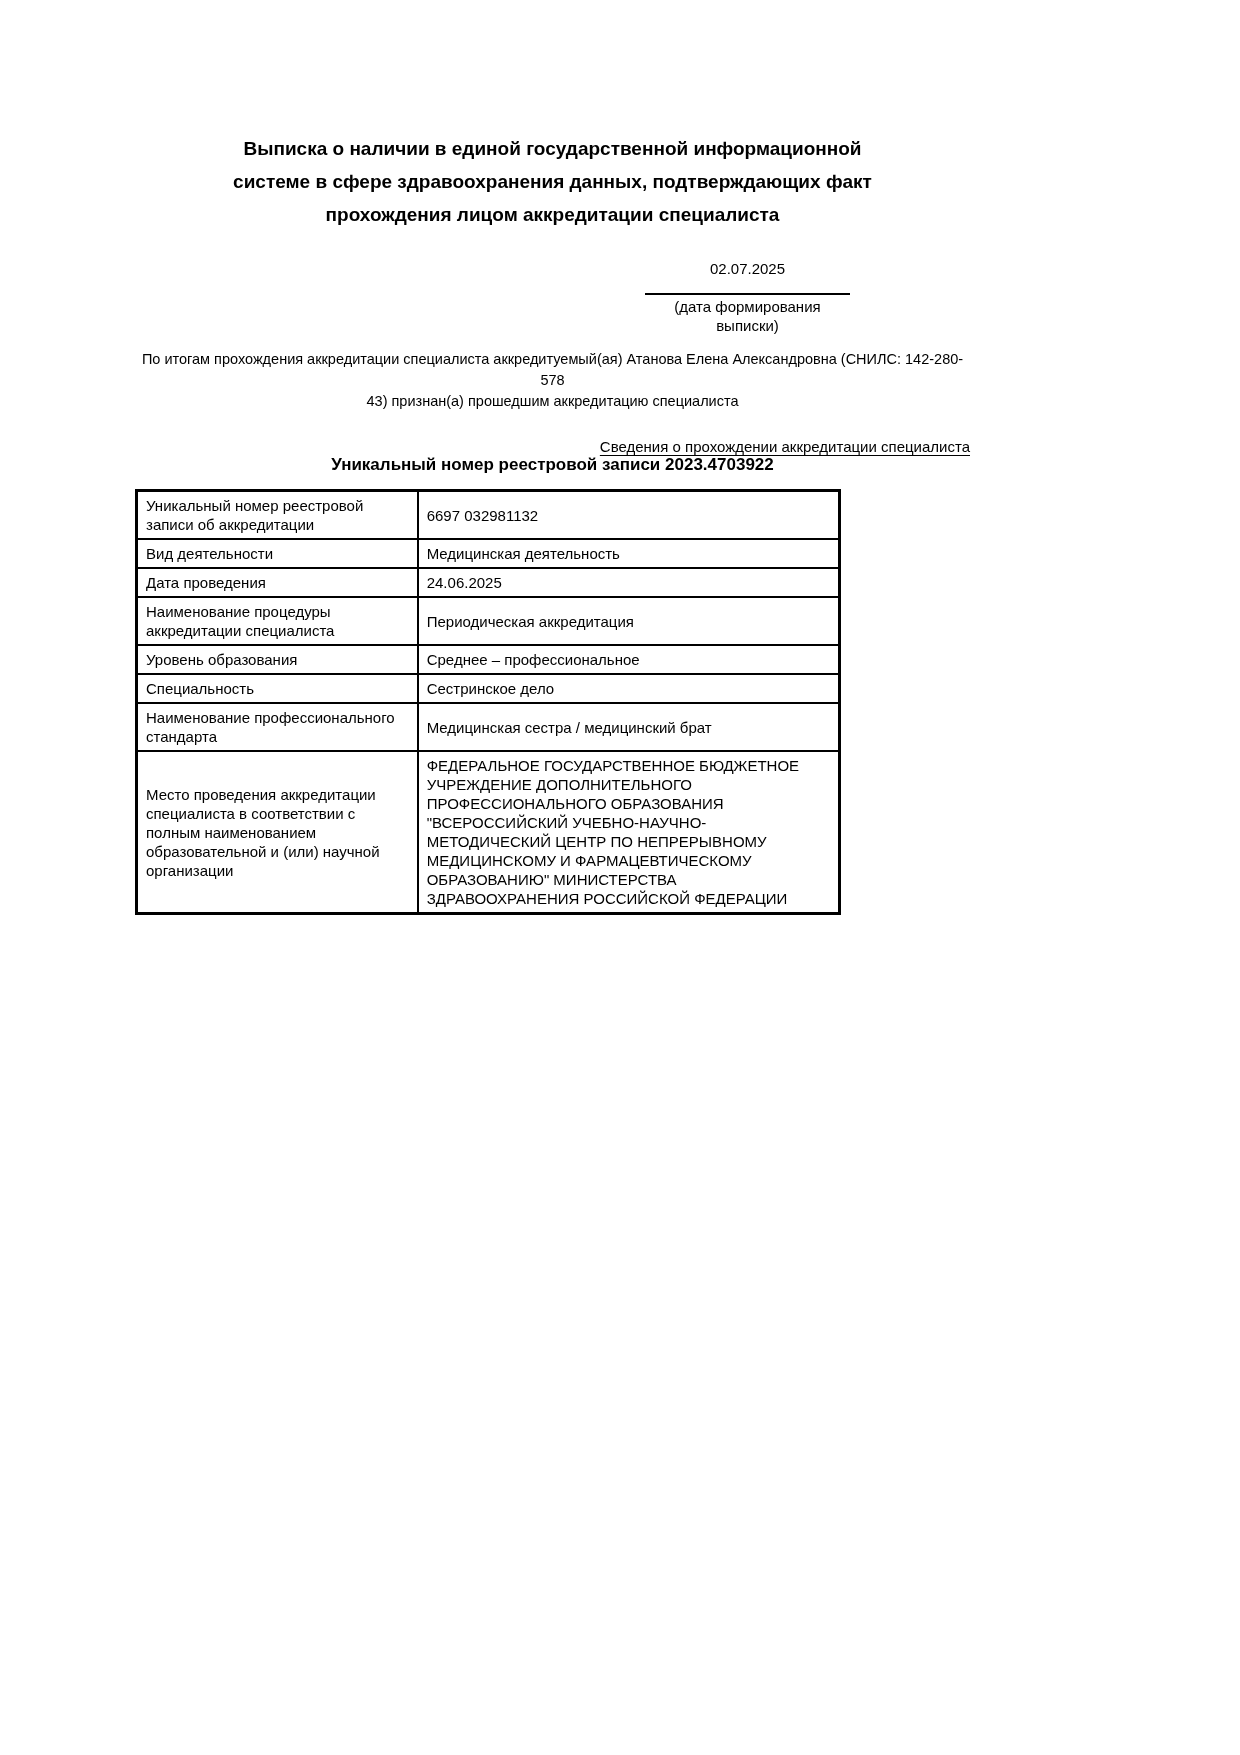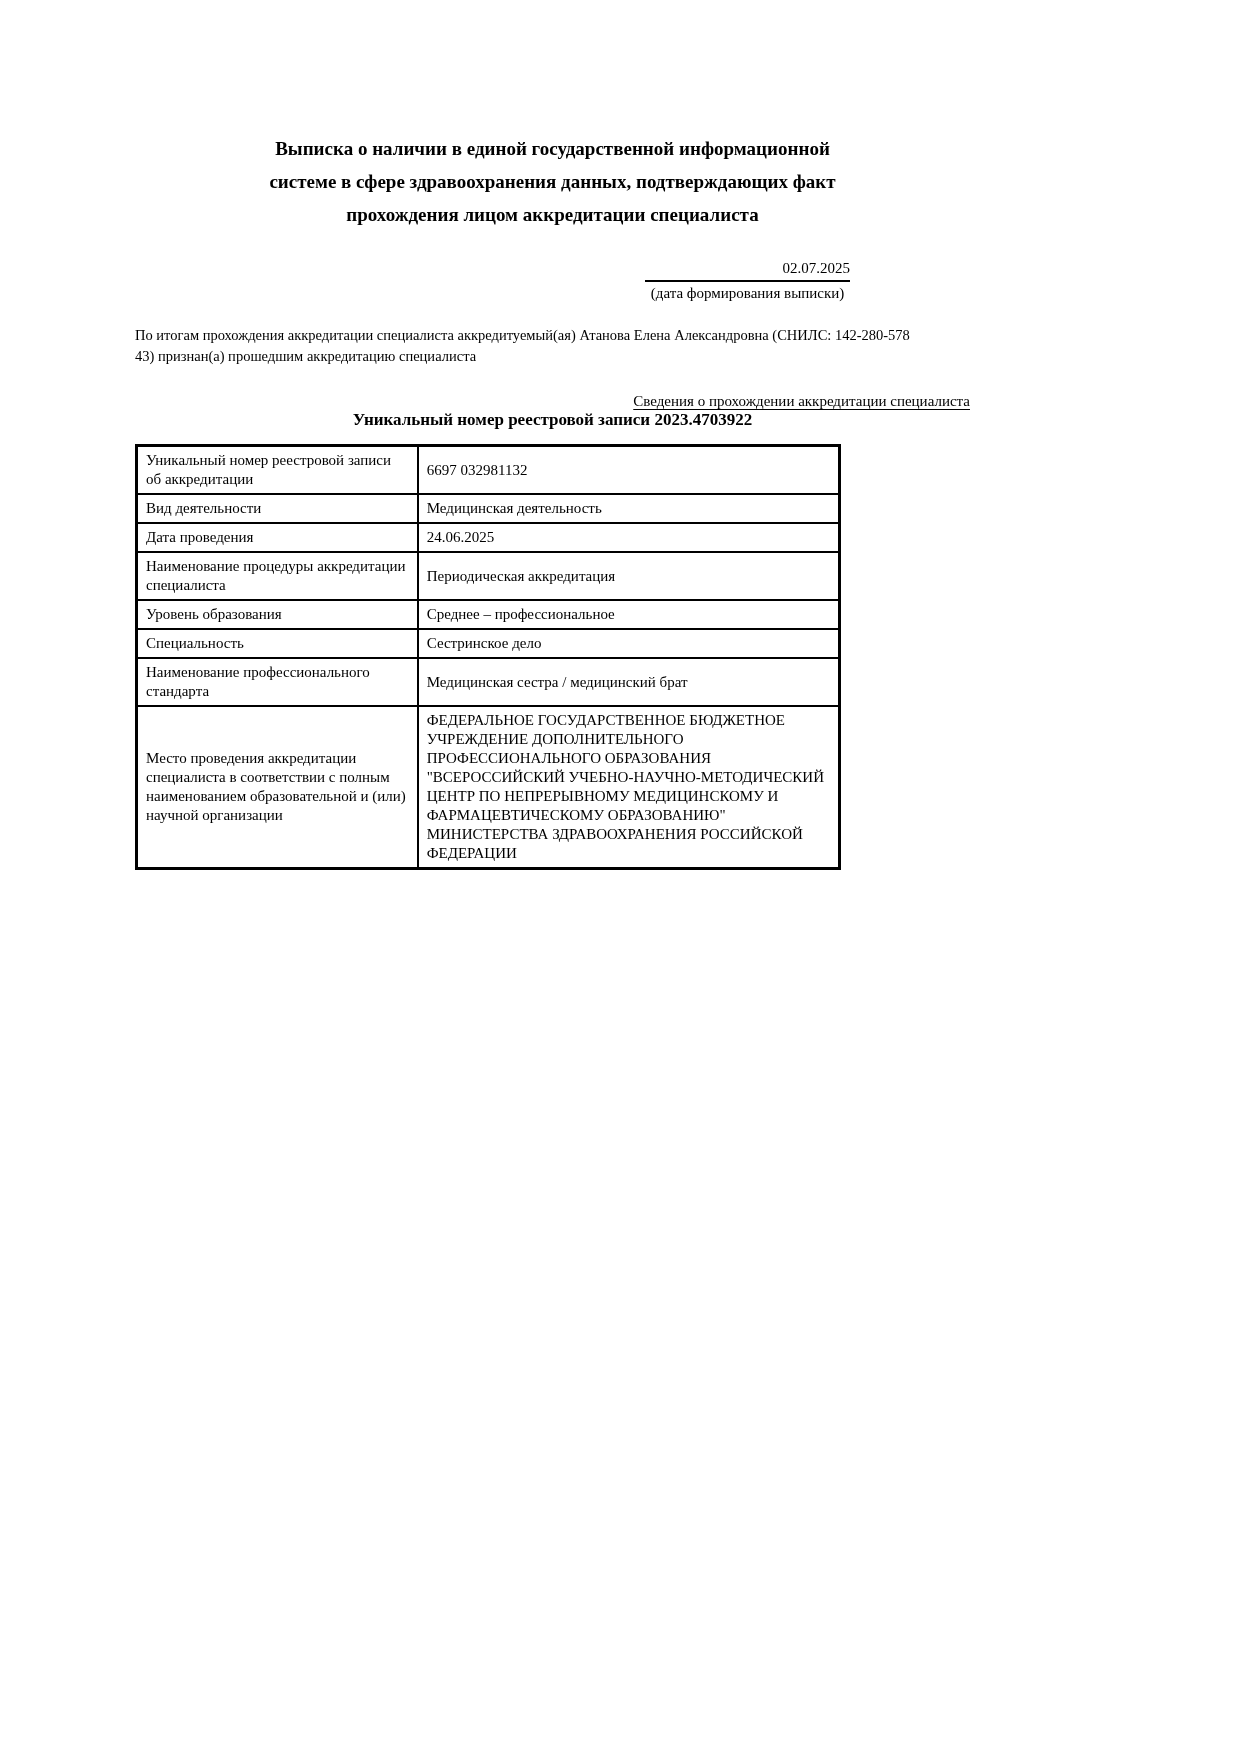--- a/index.html
+++ b/index.html
@@ -3,51 +3,51 @@
 <meta charset="utf-8">
 <style>
   * { margin: 0; padding: 0; box-sizing: border-box; }
   html, body { background: #ffffff; }
   .page {
     position: relative;
     width: 1240px;
     height: 1755px;
     background: #ffffff;
     color: #000000;
-    font-family: Liberation Serif, serif;
+    font-family: Liberation Sans, sans-serif;
     overflow: hidden;
   }
   .content {
     padding: 132px 270px 0 135px; 
   }
   .doc-title {
     text-align: center;
     font-weight: bold;
     font-size: 19px;
     line-height: 33px;
   }
   .date-block {
     width: 205px;
     margin: 28px 120px 0 auto; 
     text-align: center;
     font-size: 15px;
     line-height: 19px;
   }
   .date-value {
     display: block;
-    padding-bottom: 2px;
+    padding-bottom: 15px;
     border-bottom: 2px solid #000;
-    text-align: right;
   }
   .date-caption {
     display: block;
     margin-top: 2px;
   }
   .intro {
-    margin-top: 22px;
+    margin-top: 14px;
+    text-align: center;
     font-size: 14.5px;
     line-height: 21px;
   }
   .subtitle {
     margin-top: 26px;
     text-align: right;
     font-size: 15px;
     text-decoration: underline;
     text-underline-offset: 3px;
   }

